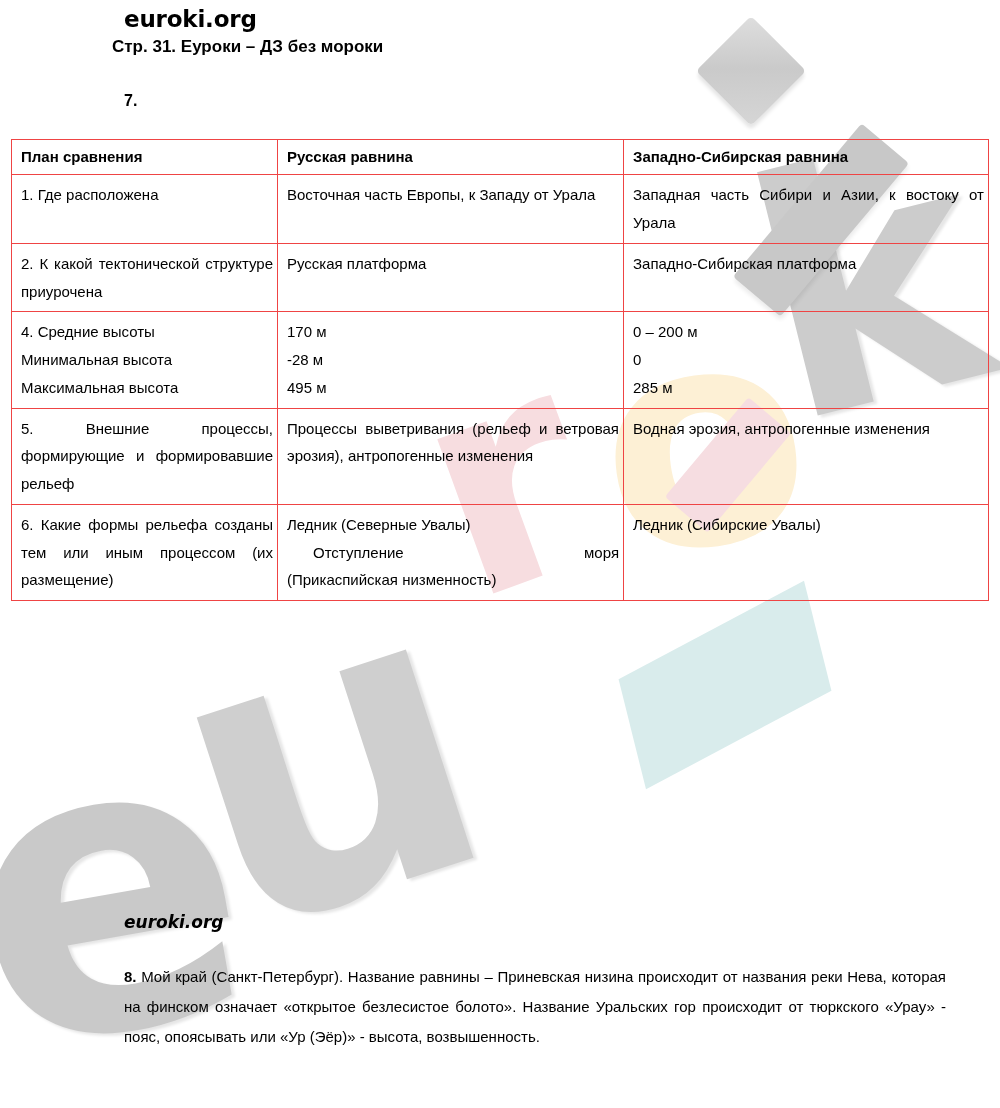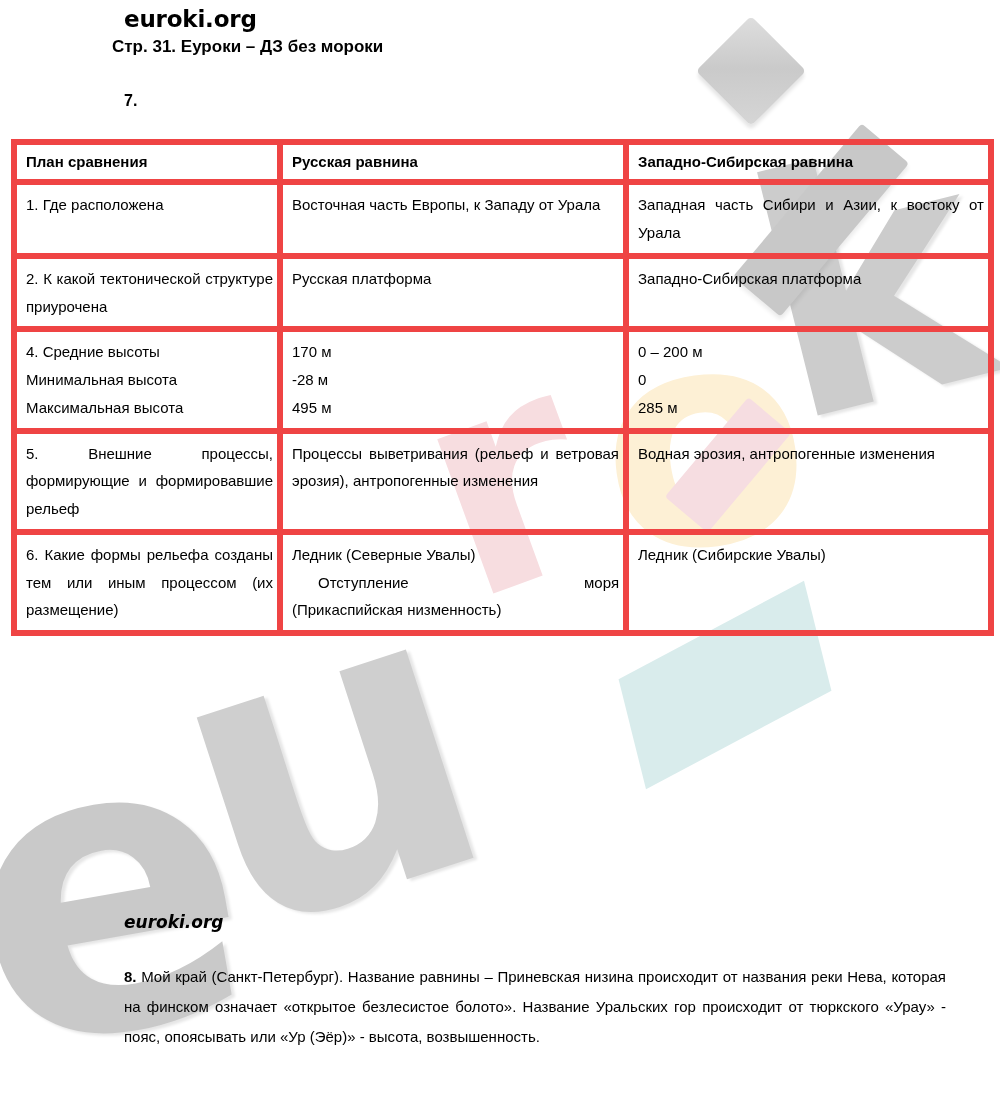--- a/index.html
+++ b/index.html
@@ -156,21 +156,21 @@
     border-collapse: collapse;
     table-layout: fixed;
     font-size: 15px;
   }
   #comparison-table col.c1 { width: 266px; }
   #comparison-table col.c2 { width: 346px; }
   #comparison-table col.c3 { width: 365px; }
 
   #comparison-table th,
   #comparison-table td {
-    border: 6px solid #ef4444;
+    border: 1px solid #ef4444;
     vertical-align: top;
     padding: 6px 4px 6px 9px;
     text-align: justify;
     text-justify: inter-word;
     line-height: 1.85;
     font-weight: 400;
   }
   #comparison-table thead th {
     font-weight: 700;
     line-height: 1.35;

